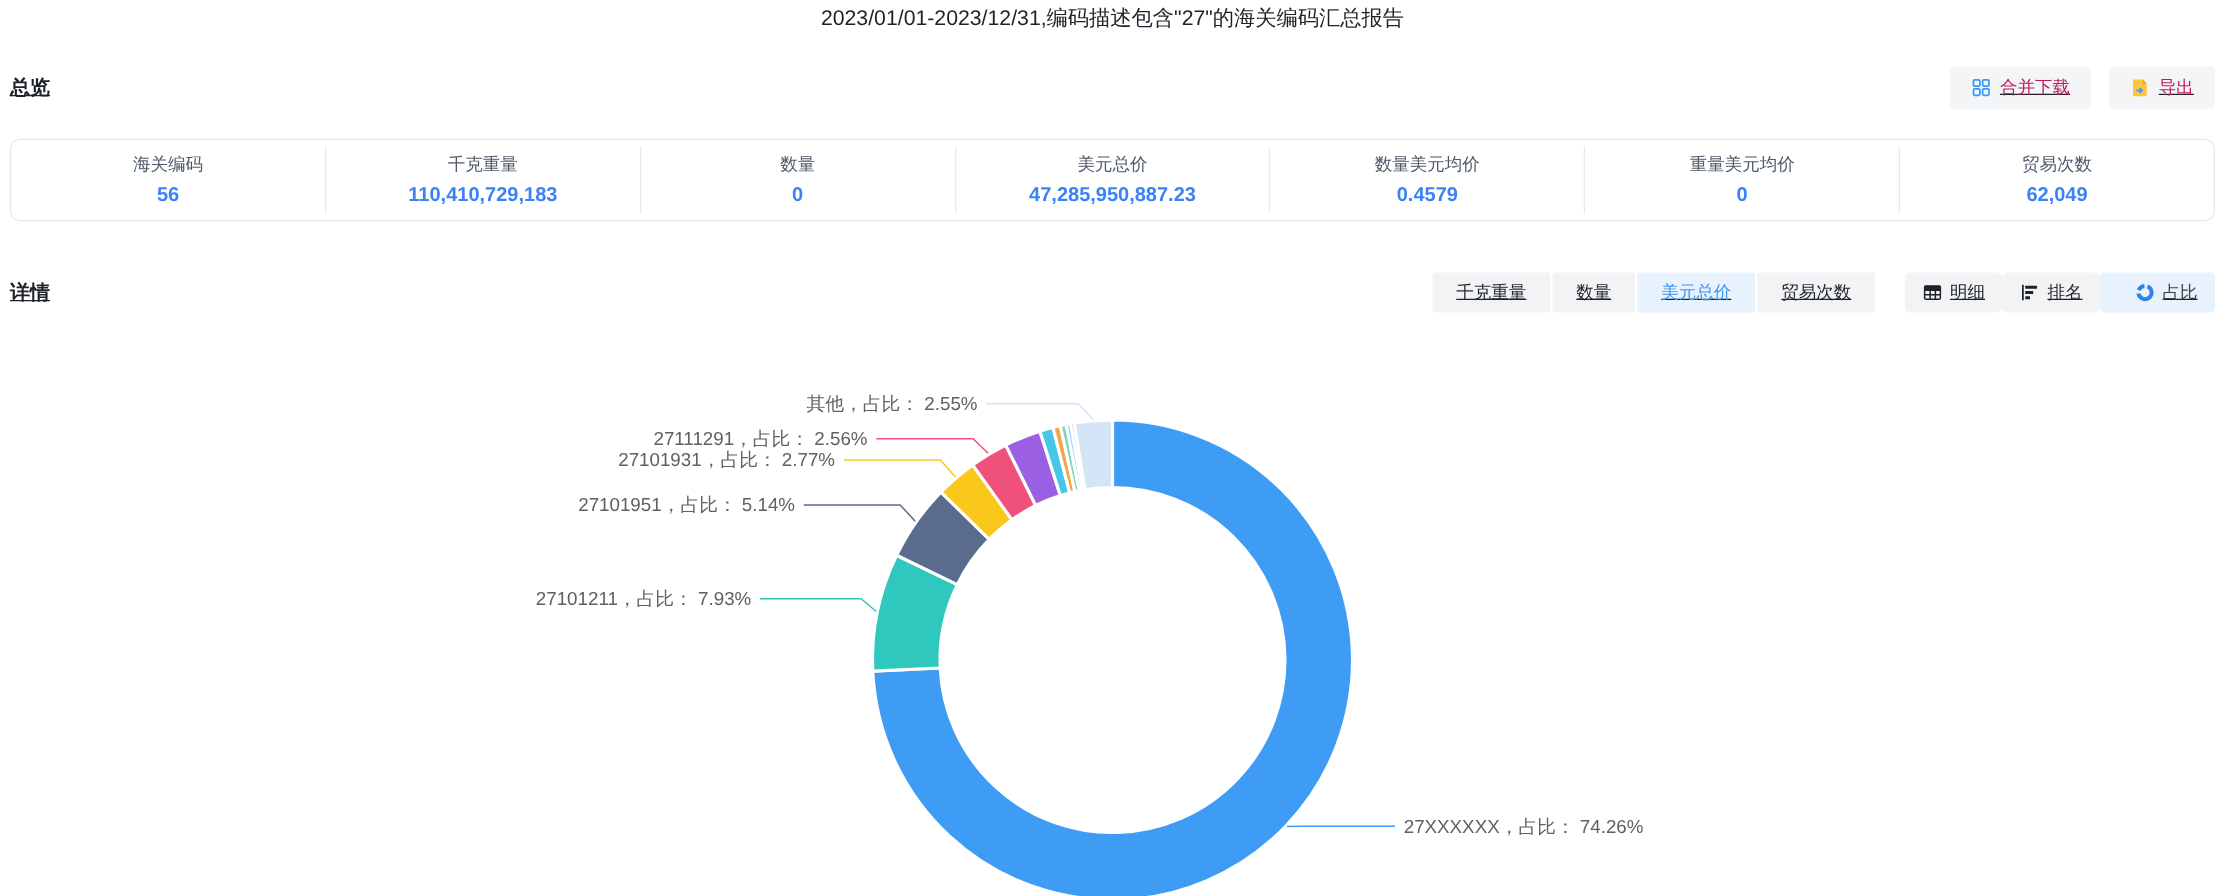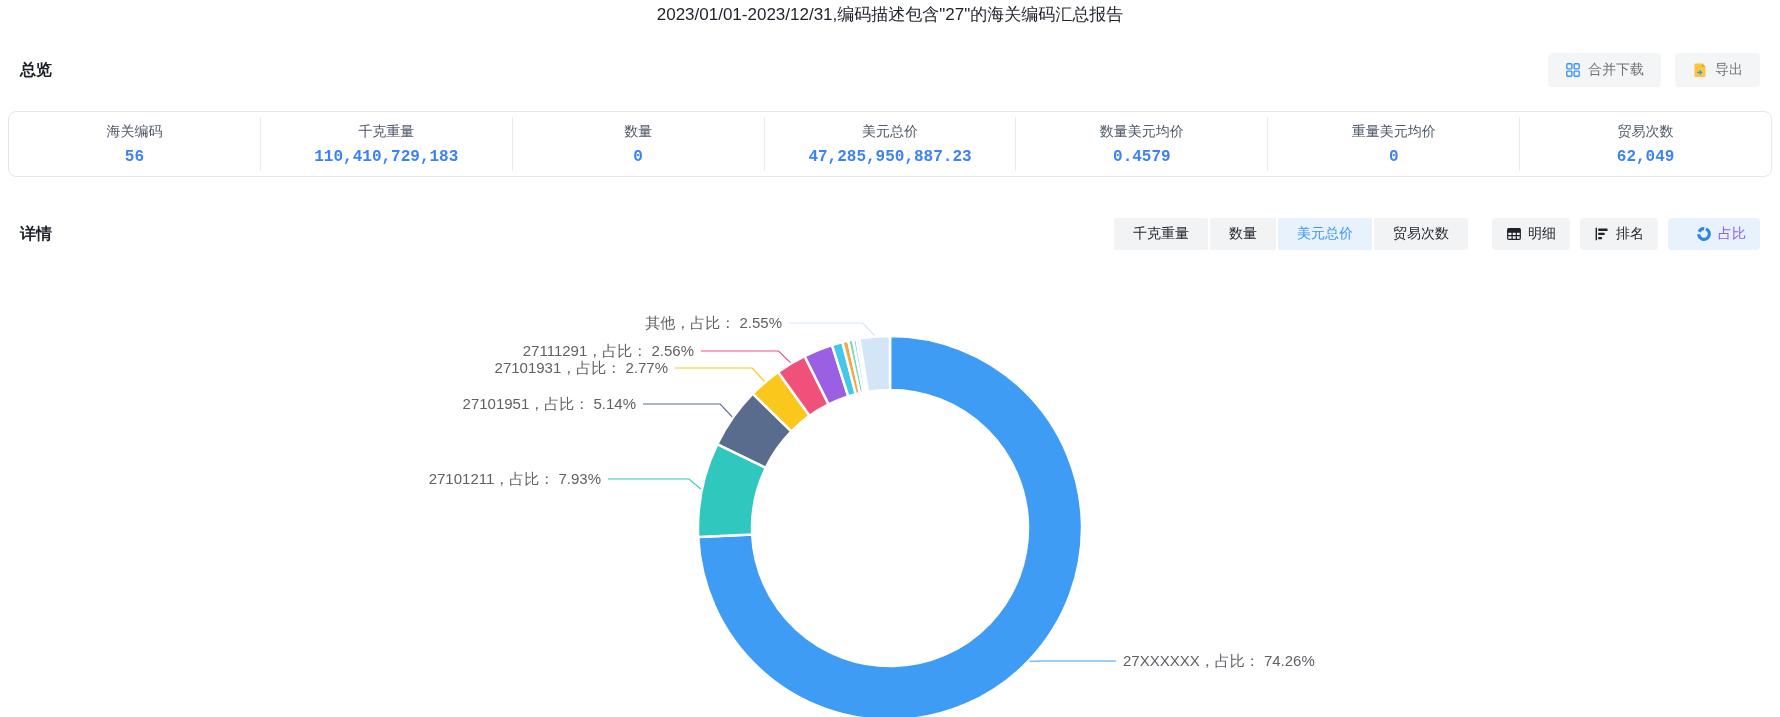--- a/index.html
+++ b/index.html
@@ -6,57 +6,57 @@
   body{
     width:1780px;height:717px;background:#ffffff;overflow:hidden;position:relative;
     font-family:"Liberation Sans","DejaVu Sans",sans-serif;color:#1d2129;
   }
   .page{position:relative;width:1780px;height:717px;}
   .title{
     text-align:center;font-size:17px;font-weight:500;color:#1d2129;
     padding-top:3px;line-height:24px;
   }
   .section-row{
-    display:flex;justify-content:space-between;align-items:center;margin:0 20px;
+    display:flex;justify-content:space-between;align-items:center;margin:0 8px;text-decoration:underline;
   }
   .overview-row{margin-top:25px;height:36px;}
   .detail-row{margin-top:40px;height:34px;}
   .h2{font-size:16px;font-weight:700;color:#1d2129;}
   .topbtns{display:flex;gap:14px;}
   .btn{
     height:34px;padding:0 17px;background:#f4f5f6;border:none;border-radius:4px;
-    font-size:14px;color:#737373;display:inline-flex;align-items:center;gap:7px;cursor:pointer;
+    font-size:14px;color:#be185d;display:inline-flex;align-items:center;gap:7px;cursor:pointer;
     font-family:inherit;
   }
   .icon{display:inline-flex;width:16px;height:16px;}
   .icon svg{width:16px;height:16px;}
   .stats-card{
     margin:23px 8px 0;height:64px;border:1px solid #e5e6eb;border-radius:8px;
-    display:flex;align-items:stretch;background:#fff;font-family:Liberation Mono, monospace;
+    display:flex;align-items:stretch;background:#fff;
   }
   .stat-cell{
     flex:1;display:flex;flex-direction:column;justify-content:center;align-items:center;gap:7px;
     margin:5px 0;
   }
   .stat-cell + .stat-cell{border-left:1px solid #e8eaee;}
   .stat-label{font-size:14px;color:#4e5969;}
   .stat-value{font-size:16px;font-weight:600;color:#3b82f6;}
   .controls{display:flex;align-items:center;gap:24px;}
   .tabgroup{display:flex;gap:2px;}
   .tab{
     height:32px;padding:0 19px;background:#f2f3f5;border:none;font-size:14px;color:#1f2329;
     cursor:pointer;border-radius:2px;font-family:inherit;
   }
   .tab.active{background:#e7f2fd;color:#3b97f2;}
-  .vbtns{display:flex;gap:10px;justify-content:flex-end;}
+  .vbtns{display:flex;justify-content:flex-end;}
   .vbtn{
     height:32px;padding:0 14px;background:#f2f3f5;border:none;border-radius:4px;font-size:14px;
     color:#1f2329;display:inline-flex;align-items:center;gap:6px;cursor:pointer;font-family:inherit;
   }
-  .vbtn.active{background:#e7f2fd;color:#8b5cf6;padding-left:28px;}
+  .vbtn.active{background:#e7f2fd;color:#404040;padding-left:28px;}
   .chart-svg{
     position:absolute;left:0;top:0;width:1780px;height:717px;pointer-events:none;
   }
 </style>
 </head>
 <body>
 
 <div class="page">
 
   <div class="title">2023/01/01-2023/12/31,编码描述包含"27"的海关编码汇总报告</div>

